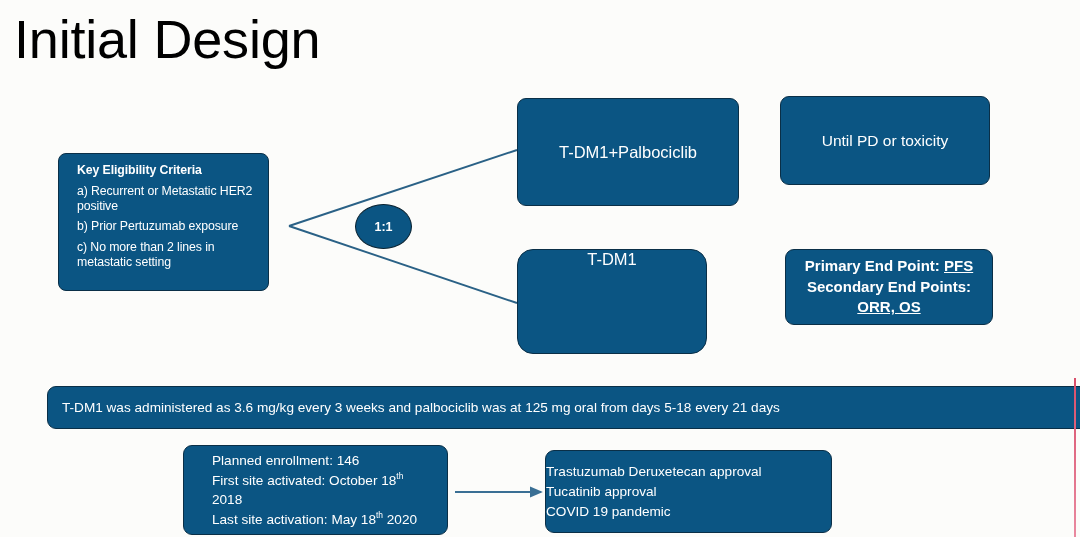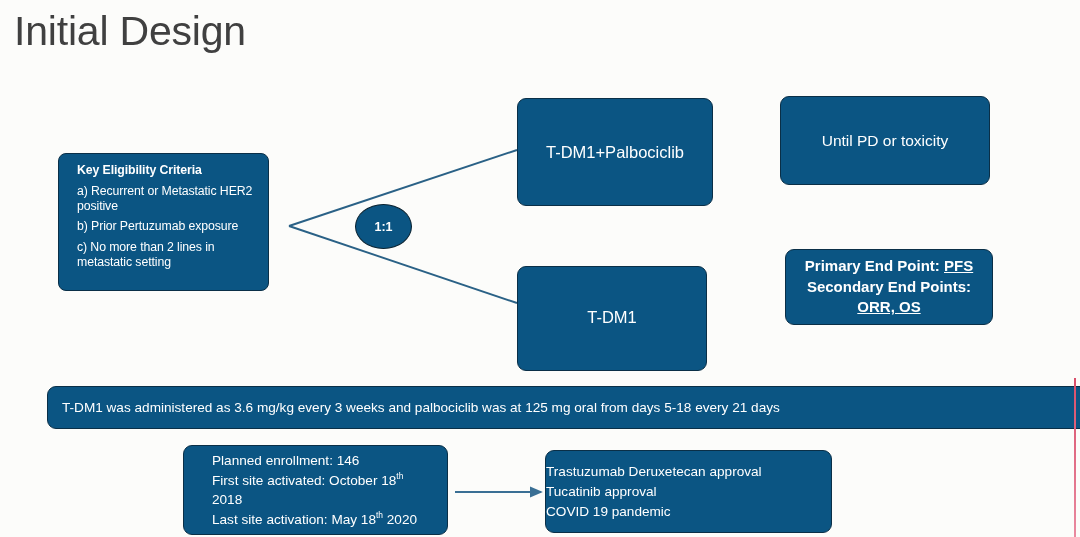--- a/index.html
+++ b/index.html
@@ -17,24 +17,24 @@
     height: 537px;
     background: #fcfcfa;
     overflow: hidden;
   }
 
   
   #slide-title {
     position: absolute;
     left: 14px;
     top: 8px;
-    font-size: 41px;
+    font-size: 54px;
     font-weight: 400;
     letter-spacing: -0.2px;
-    color: #404040;
+    color: #000000;
     white-space: nowrap;
   }
 
   
   .node {
     position: absolute;
     background: #0b5583;
     border: 1.6px solid #0a2f47;
     border-radius: 9px;
     color: #ffffff;
@@ -87,32 +87,32 @@
     color: #ffffff;
     font-size: 12.5px;
     font-weight: 600;
     box-sizing: border-box;
   }
 
   
   #arm-a-box {
     left: 517px;
     top: 98px;
-    width: 196px;
+    width: 222px;
     height: 108px;
     font-size: 16.5px;
   }
   #arm-b-box {
     left: 517px;
-    top: 266px;
+    top: 249px;
     width: 190px;
     height: 105px;
     font-size: 16.5px;
     align-items: flex-start;
-    padding-top: 41px;
+    border-radius: 16px;
   }
 
   
   #duration-box {
     left: 780px;
     top: 96px;
     width: 210px;
     height: 89px;
     font-size: 15.5px;
   }

